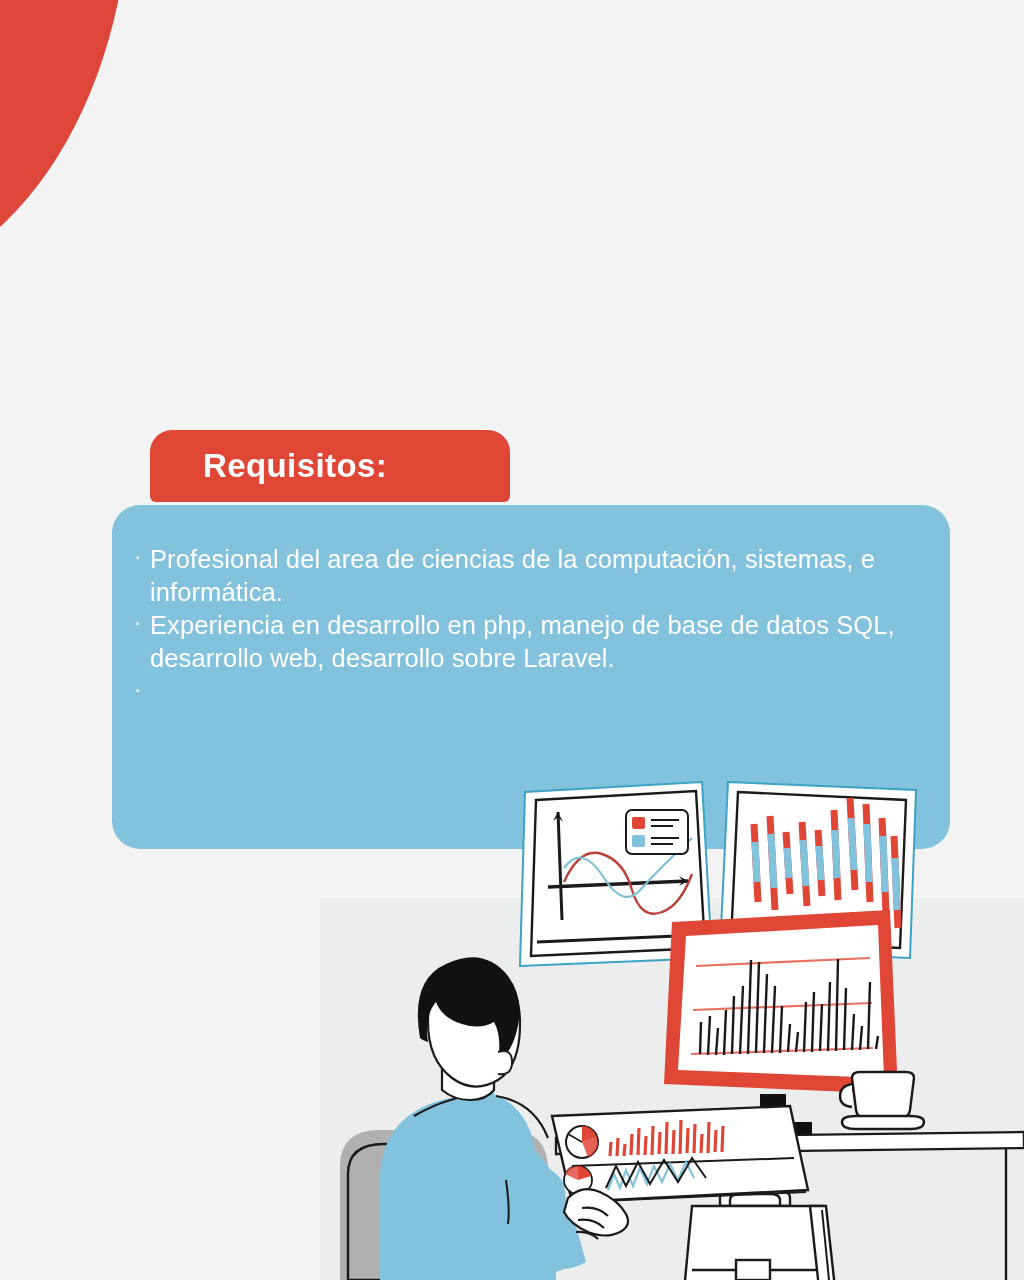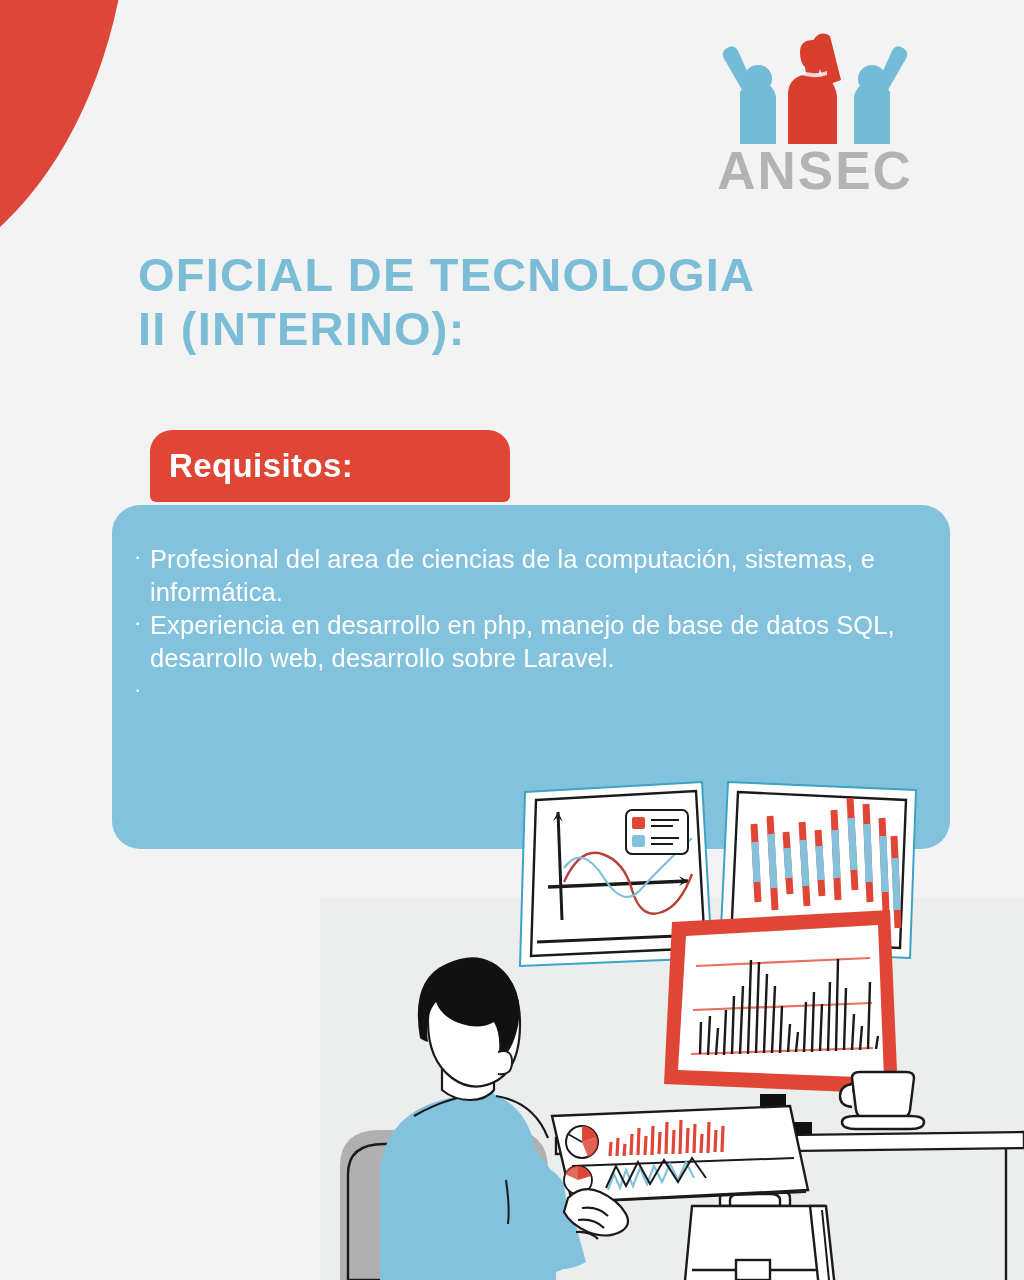--- a/index.html
+++ b/index.html
@@ -58,21 +58,21 @@
   .req-tab {
     position: absolute;
     left: 150px;
     top: 430px;
     width: 360px;
     height: 72px;
     background: #df4636;
     border-radius: 22px 22px 6px 6px;
     display: flex;
     align-items: center;
-    padding-left: 19px;
+    padding-left: 53px;
   }
   .req-tab-label {
     color: #ffffff;
     font-size: 33px;
     font-weight: 800;
     letter-spacing: 0.4px;
   }
 
   
   .req-panel {
@@ -118,46 +118,21 @@
   }
   .illus svg { display: block; width: 100%; height: 100%; }
 </style>
 </head>
 <body>
 
 <div id="poster">
 
   <div class="swoosh"></div>
 
-  <div class="logo">
-    <svg viewBox="0 0 230 175" xmlns="http://www.w3.org/2000/svg">
-      <g>
-
-        <path d="M26 36 q-7 -9 1 -14 q8 -5 12 5 l16 36 l-10 6 z" fill="#72bcd8"></path>
-        <circle cx="58" cy="53" r="14" fill="#72bcd8"></circle>
-        <path d="M40 66 q6 -10 18 -10 q14 0 18 14 l0 48 l-36 0 z" fill="#72bcd8"></path>
-
-        <path d="M204 36 q7 -9 -1 -14 q-8 -5 -12 5 l-16 36 l10 6 z" fill="#72bcd8"></path>
-        <circle cx="172" cy="53" r="14" fill="#72bcd8"></circle>
-        <path d="M190 66 q-6 -10 -18 -10 q-14 0 -18 14 l0 48 l36 0 z" fill="#72bcd8"></path>
-
-        <path d="M130 10 q-9 -6 -16 3 q-5 7 1 13 l10 34 l16 -6 z" fill="#d93f2e"></path>
-        <path d="M100 26 q0 -12 13 -12 q13 0 13 13 q0 11 -6 15 l-1 6 l-13 0 l-1 -7 q-5 -4 -5 -15 z" fill="#d93f2e"></path>
-        <path d="M88 66 q2 -17 22 -18 q24 -1 27 22 l0 48 l-49 0 z" fill="#d93f2e"></path>
-
-        <path d="M99 44 q14 6 28 1 l0 4 q-14 5 -28 -1 z" fill="#f2f3f2" opacity="0.85"></path>
-      </g>
-      <text x="115" y="163" text-anchor="middle" font-family="Liberation Sans, sans-serif" font-size="53" font-weight="800" letter-spacing="2" fill="#b3b3b3">ANSEC</text>
-    </svg>
-  </div>
-
-  <div class="title">
-    <div>OFICIAL DE TECNOLOGIA</div>
-    <div>II (INTERINO):</div>
-  </div>
+
 
   <div class="req-tab">
     <span class="req-tab-label">Requisitos:</span>
   </div>
 
   <div class="req-panel">
     <ul class="req-list">
       <li class="req-item">
         <span class="bullet">·</span>
         <span>Profesional del area de ciencias de la computación, sistemas, e informática.</span>

